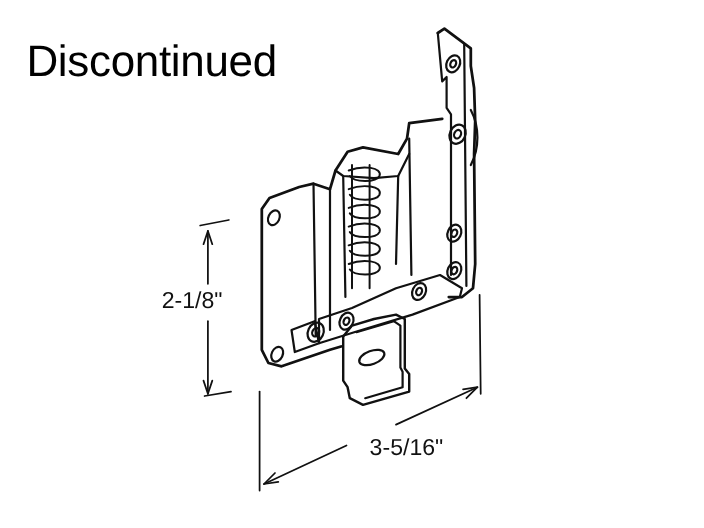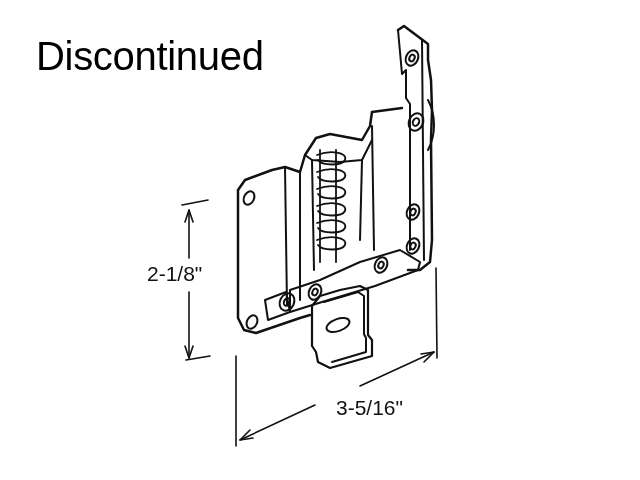--- a/index.html
+++ b/index.html
@@ -1,17 +1,17 @@
 <!DOCTYPE html>
 <html><head>
 <meta charset="utf-8">
 <style>
   html, body { margin: 0; padding: 0; background: #ffffff; }
   #stage { position: relative; width: 640px; height: 480px; overflow: hidden; background: #ffffff; }
-  .status { position: absolute; left: 36px; top: 34px; font-family: "Liberation Sans", sans-serif; font-size: 40px; color: #000; letter-spacing: -0.3px; }
+  .status { position: absolute; left: 24px; top: 34px; font-family: "Liberation Sans", sans-serif; font-size: 40px; color: #000; letter-spacing: -0.3px; }
   .dim { position: absolute; font-family: "Liberation Sans", sans-serif; font-size: 21px; color: #111; }
   #dim-height { left: 147px; top: 262px; }
   #dim-width { left: 336px; top: 396px; }
   svg { position: absolute; left: 0; top: 0; }
 </style>
 </head>
 <body>
 
 <div id="stage">
   <div class="status">Discontinued</div>

